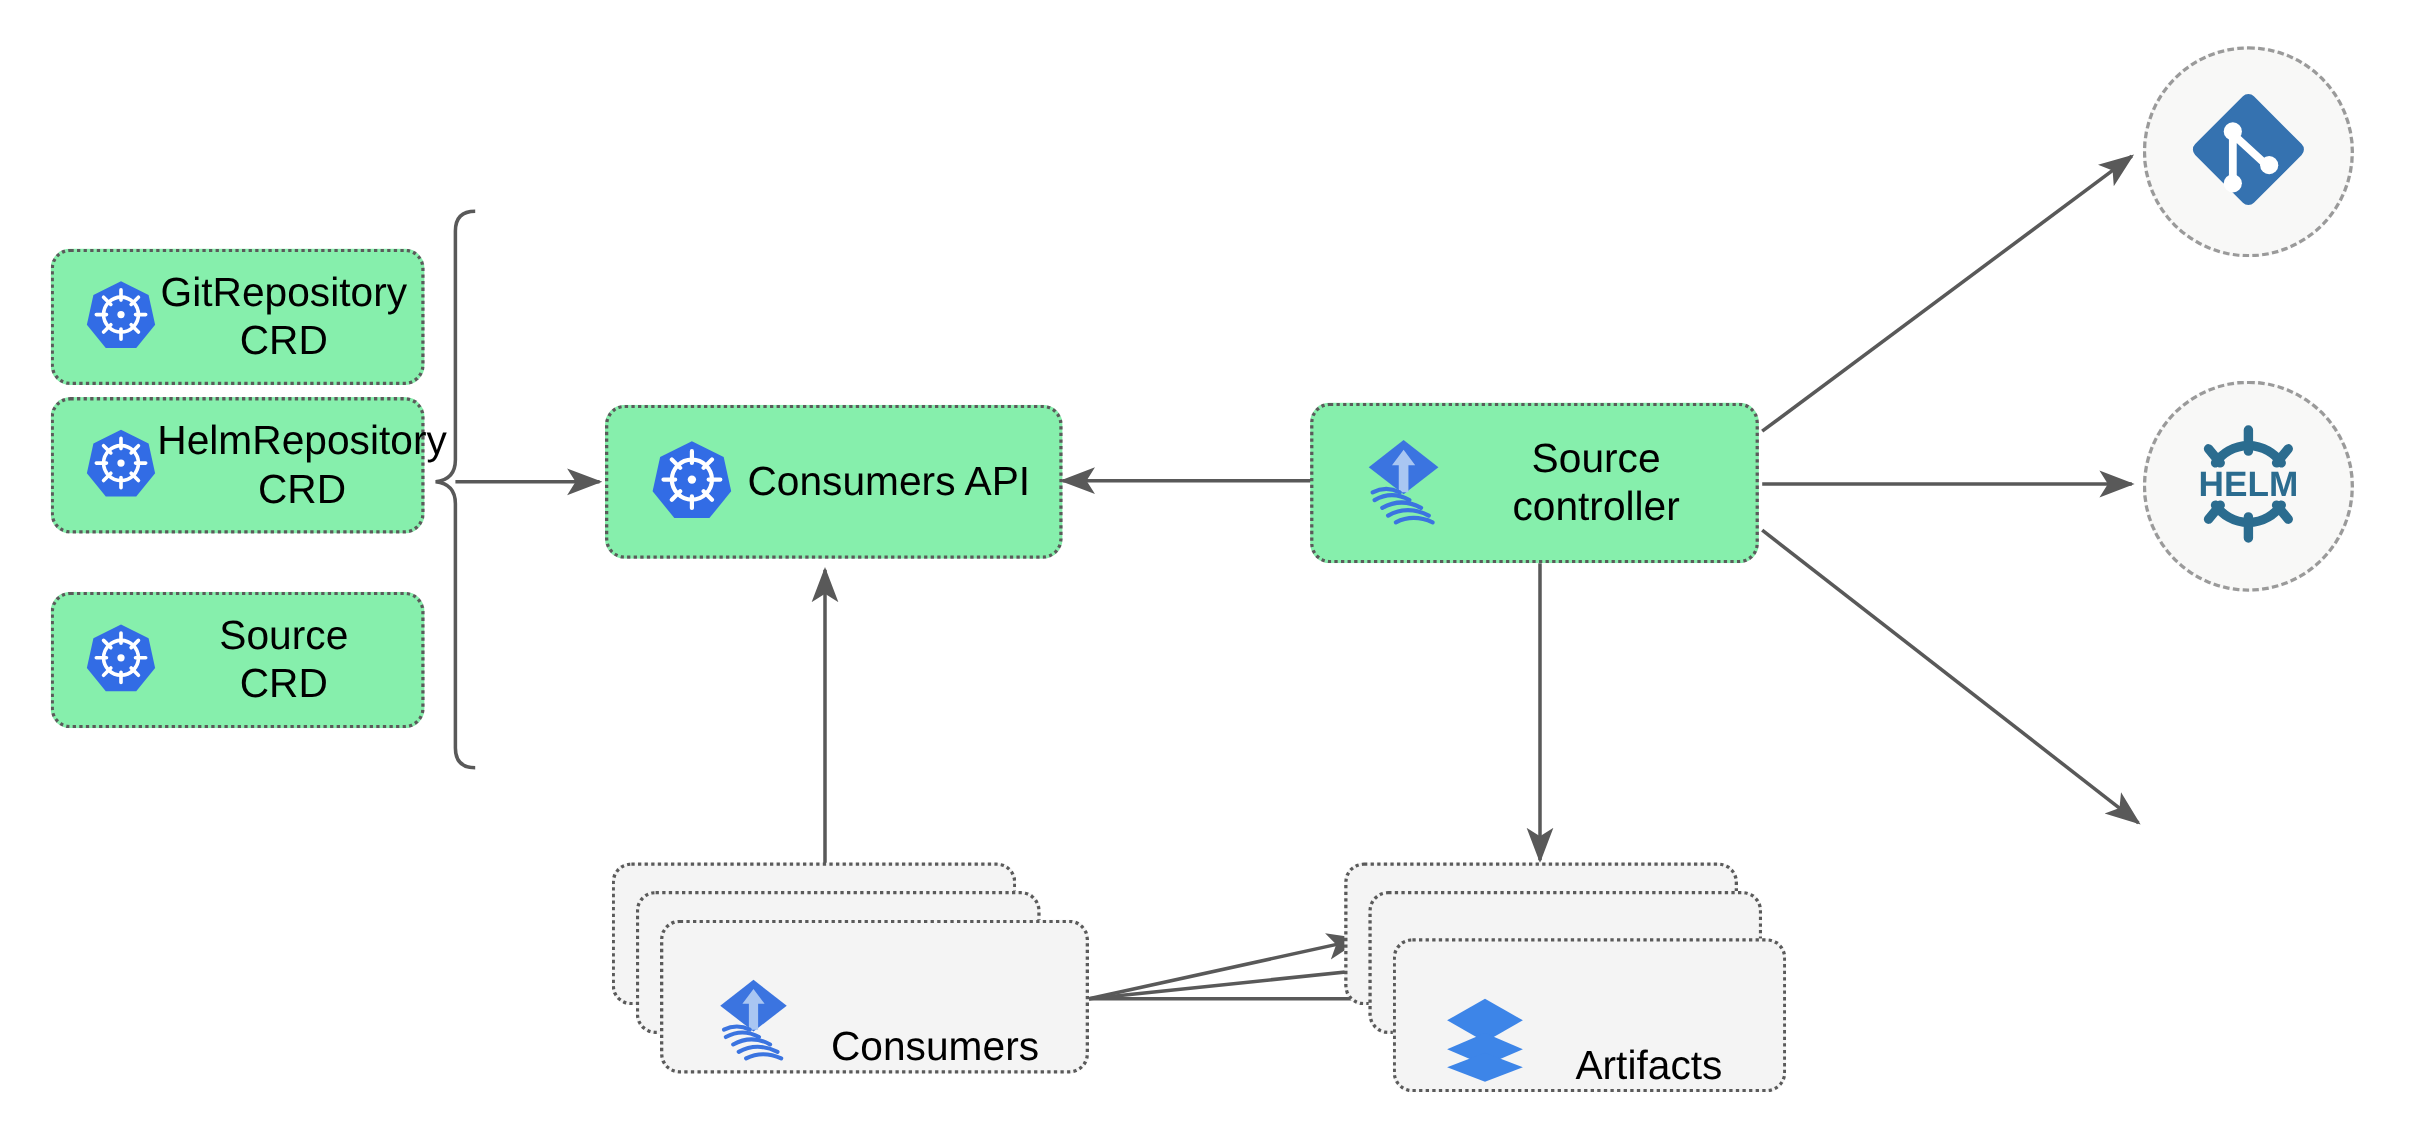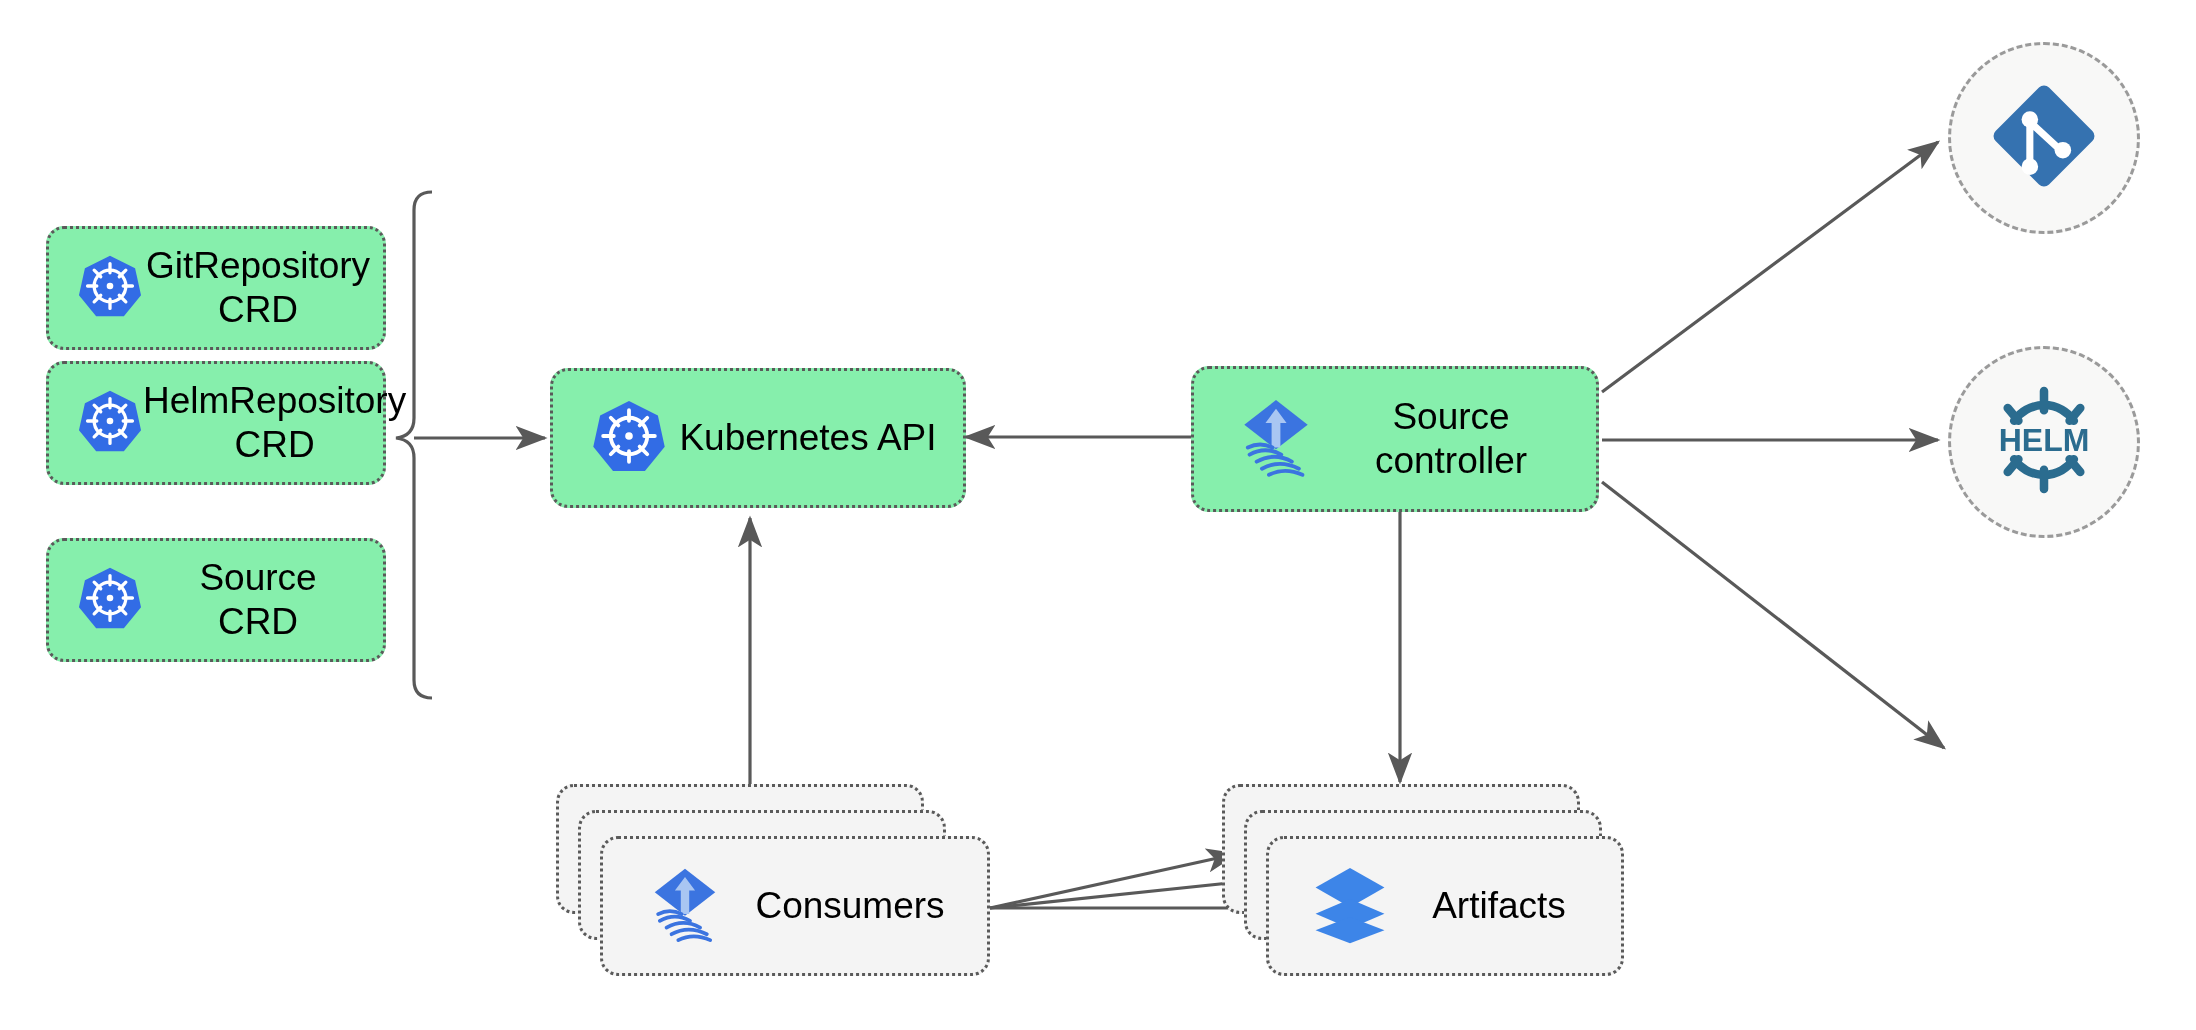--- a/index.html
+++ b/index.html
@@ -120,21 +120,21 @@
       <svg width="76" height="76" viewBox="0 0 100 100">
         <path d="M50 4 L88 23 L97 64 L71 96 L29 96 L3 64 L12 23 Z" fill="#326CE5"></path>
         <g fill="none" stroke="#fff" stroke-width="5" stroke-linecap="round">
           <circle cx="50" cy="50" r="24"></circle>
           <path d="M50 16 L50 30 M50 70 L50 84 M16 50 L30 50 M70 50 L84 50
                    M26 26 L36 36 M64 64 L74 74 M74 26 L64 36 M36 64 L26 74"></path>
         </g>
         <circle cx="50" cy="50" r="5" fill="#fff"></circle>
       </svg>
     </span>
-    <span class="label">Kubernetes API</span>
+    <span class="label">Consumers API</span>
   </div>
 
   <div class="node bigbox" style="left:1191px;top:366px;width:408px;height:146px;">
     <span class="ico">
       <svg width="88" height="88" viewBox="0 0 100 100">
         <path d="M50 8 L86 36 L50 64 L14 36 Z" fill="#3B74E0"></path>
         <path d="M50 18 L62 34 L55 34 L55 62 L45 62 L45 34 L38 34 Z" fill="#A9C6F2"></path>
         <g stroke="#3B74E0" stroke-width="4.4" fill="none" stroke-linecap="round">
           <path d="M20 70 Q38 60 56 70"></path>
           <path d="M28 78 Q48 67 68 78"></path>
@@ -144,42 +144,42 @@
         </g>
       </svg>
     </span>
     <span class="label">Source
 controller</span>
   </div>
 
   <div class="stackwrap" style="left:556px;top:784px;width:440px;height:180px;">
     <div class="stackcard" style="left:0;top:0;width:368px;height:130px;"></div>
     <div class="stackcard" style="left:22px;top:26px;width:368px;height:130px;"></div>
-    <div class="stackcard stackfront" style="left:44px;top:52px;width:390px;height:140px;">
+    <div class="stackcard stackfront" style="left:44px;top:52px;width:390px;height:140px;align-items:flex-end;">
       <span class="ico">
         <svg width="84" height="84" viewBox="0 0 100 100">
           <path d="M50 8 L86 36 L50 64 L14 36 Z" fill="#3B74E0"></path>
           <path d="M50 18 L62 34 L55 34 L55 62 L45 62 L45 34 L38 34 Z" fill="#A9C6F2"></path>
           <g stroke="#3B74E0" stroke-width="4.4" fill="none" stroke-linecap="round">
             <path d="M20 70 Q38 60 56 70"></path>
             <path d="M28 78 Q48 67 68 78"></path>
             <path d="M34 86 Q54 75 76 86"></path>
             <path d="M42 93 Q60 84 80 93"></path>
             <path d="M18 62 Q32 55 46 62"></path>
           </g>
         </svg>
       </span>
       <span class="label">Consumers</span>
     </div>
   </div>
 
   <div class="stackwrap" style="left:1222px;top:784px;width:420px;height:180px;">
     <div class="stackcard" style="left:0;top:0;width:358px;height:130px;"></div>
     <div class="stackcard" style="left:22px;top:26px;width:358px;height:130px;"></div>
-    <div class="stackcard stackfront" style="left:44px;top:52px;width:358px;height:140px;">
+    <div class="stackcard stackfront" style="left:44px;top:69px;width:358px;height:140px;align-items:flex-end;">
       <span class="ico">
         <svg width="82" height="82" viewBox="0 0 100 100">
           <path d="M50 6 L92 30 L50 54 L8 30 Z" fill="#3D85E8"></path>
           <path d="M50 44 L92 62 L50 80 L8 62 Z" fill="#3D85E8"></path>
           <path d="M50 66 L92 82 L50 98 L8 82 Z" fill="#3D85E8"></path>
         </svg>
       </span>
       <span class="label">Artifacts</span>
     </div>
   </div>

